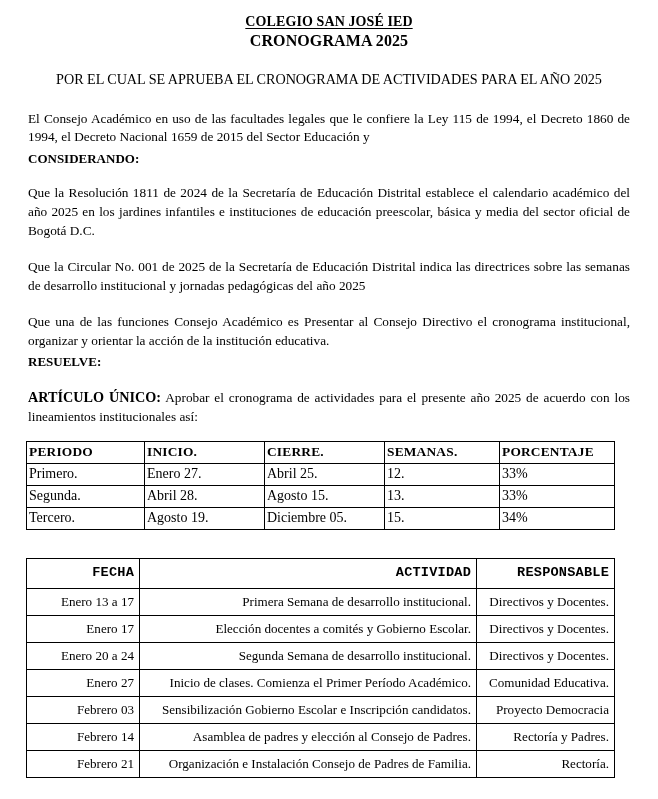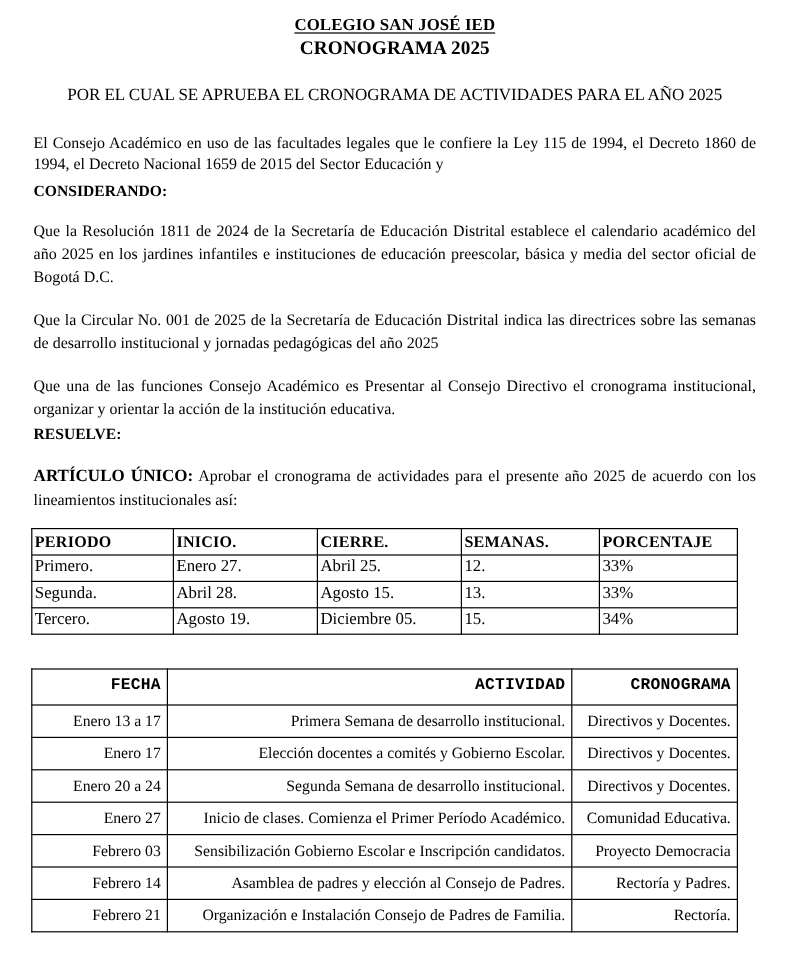--- a/index.html
+++ b/index.html
@@ -208,21 +208,21 @@
   <table class="tbl-crono">
     <colgroup>
       <col class="tc-c1">
         <col class="tc-c2">
         <col class="tc-c3">
     </colgroup>
     <thead>
       <tr>
         <th>FECHA</th>
         <th>ACTIVIDAD</th>
-        <th>CRONOGRAMA</th>
+        <th>RESPONSABLE</th>
       </tr>
     </thead>
     <tbody>
       <tr>
         <td class="nowrapcell">Enero 13 a 17</td>
         <td>Primera Semana de desarrollo institucional.</td>
         <td class="nowrapcell">Directivos y Docentes.</td>
       </tr>
       <tr>
         <td class="nowrapcell">Enero 17</td>

